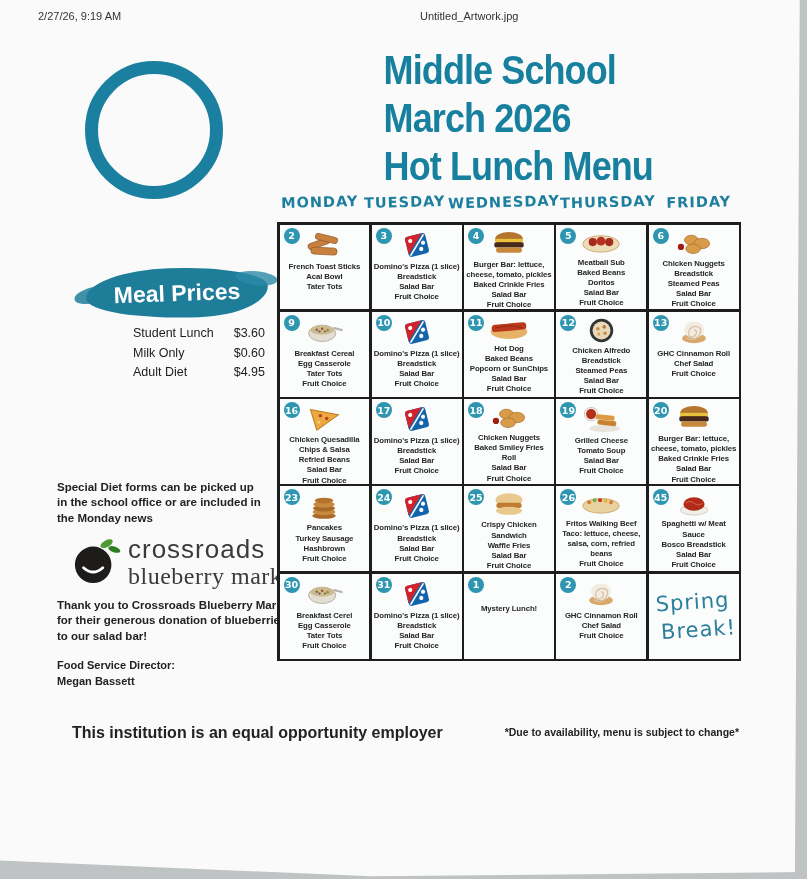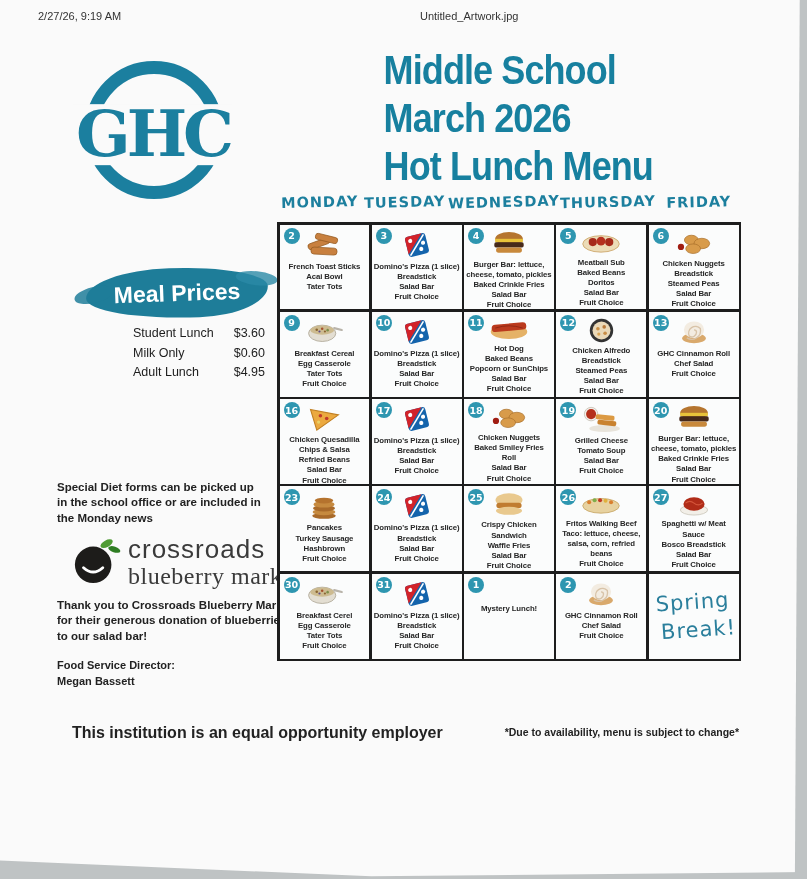--- a/index.html
+++ b/index.html
@@ -77,21 +77,20 @@
 </head>
 <body>
 
 <div class="page">
 
   <div class="print-ts">2/27/26, 9:19 AM</div>
   <div class="print-file">Untitled_Artwork.jpg</div>
 
   <div class="ghc">
     <div class="ghc-ring"></div>
-    <div class="ghc-text">GHC</div>
   </div>
 
   <div class="title">
     <div>Middle School</div>
     <div>March 2026</div>
     <div>Hot Lunch Menu</div>
   </div>
 
   <div class="brush">
     <span>Meal Prices</span>
@@ -100,21 +99,21 @@
   <div class="prices">
     <div class="price-row">
       <span class="pr-label">Student Lunch</span>
       <span class="pr-value">$3.60</span>
     </div>
     <div class="price-row">
       <span class="pr-label">Milk Only</span>
       <span class="pr-value">$0.60</span>
     </div>
     <div class="price-row">
-      <span class="pr-label">Adult Lunch</span>
+      <span class="pr-label">Adult Diet</span>
       <span class="pr-value">$4.95</span>
     </div>
   </div>
 
   <div class="note diet-note">Special Diet forms can be picked up
 in the school office or are included in
 the Monday news</div>
 
   <div class="crossroads">
     <span>
@@ -498,21 +497,21 @@
             <circle cx="28" cy="8.5" r="2.2" fill="#e0b13c"></circle>
             <circle cx="34" cy="10" r="2.2" fill="#d97f2e"></circle>
           </svg>
         </div>
         <div class="cell-items">
           <div class="menu-item">Fritos Walking Beef Taco: lettuce, cheese, salsa, corn, refried beans</div>
           <div class="menu-item">Fruit Choice</div>
         </div>
       </div>
       <div class="cal-cell">
-        <span class="day-badge">27</span>
+        <span class="day-badge">45</span>
         <div class="cell-icon">
           <svg viewBox="0 0 40 30" width="34" height="26">
             <ellipse cx="20" cy="22" rx="16" ry="6" fill="#f2efe8" stroke="#ccc7bc" stroke-width="1"></ellipse>
             <ellipse cx="20" cy="15" rx="12.5" ry="8" fill="#b02c18"></ellipse>
             <path d="M10 14 q5 -4 10 0 t10 0" stroke="#d4553a" stroke-width="1.4" fill="none"></path>
           </svg>
         </div>
         <div class="cell-items">
           <div class="menu-item">Spaghetti w/ Meat Sauce</div>
           <div class="menu-item">Bosco Breadstick</div>

